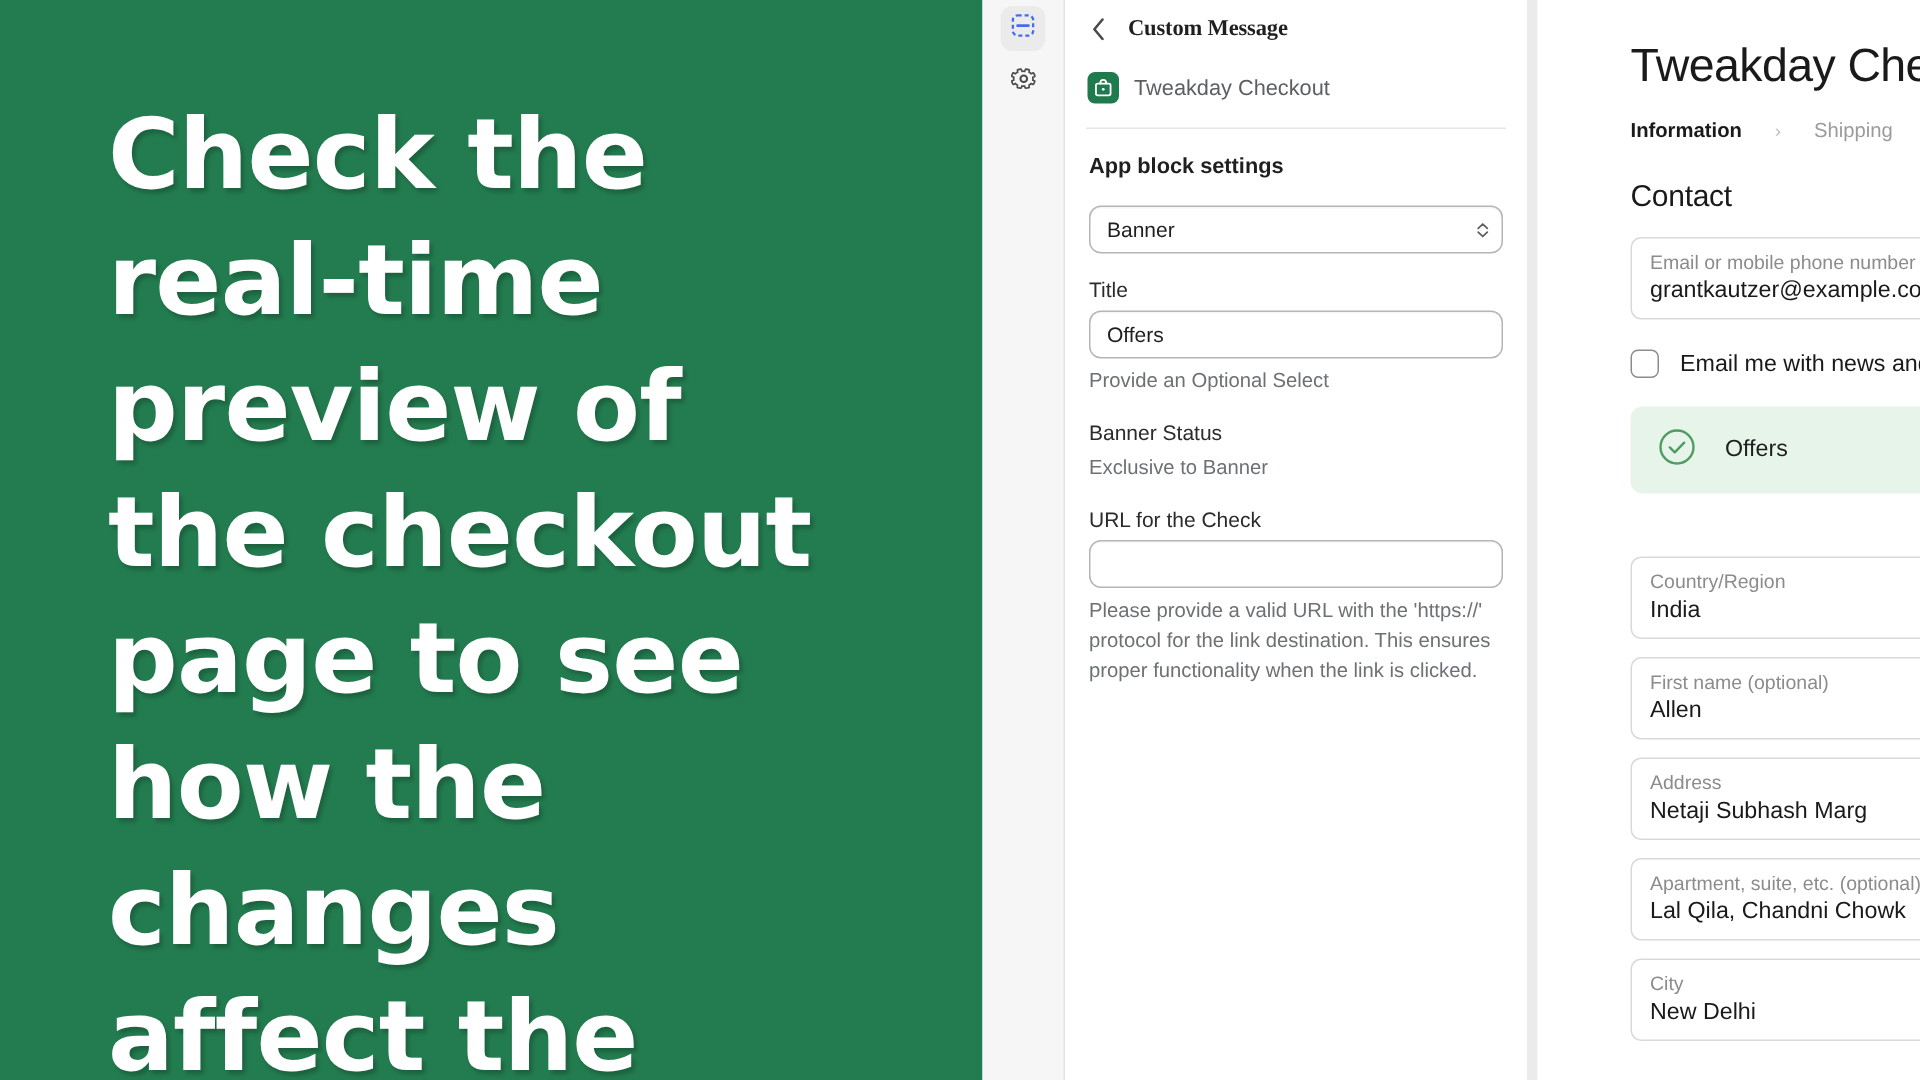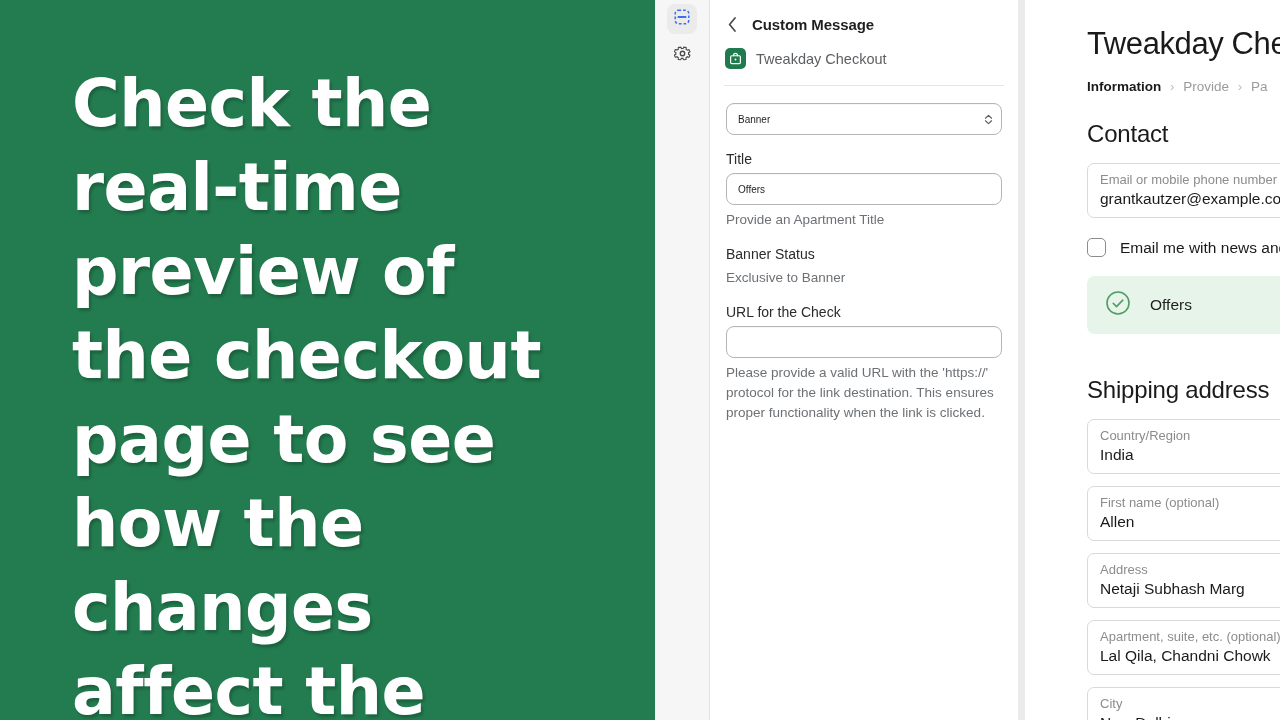--- a/index.html
+++ b/index.html
@@ -67,23 +67,23 @@
     width: 308px;
     flex: 0 0 308px;
     height: 720px;
     background: #ffffff;
     overflow: hidden;
     position: relative;
   }
   .settings-head { padding: 11px 14px 0 14px; }
   .sh-row1 {
     display: flex;
-    align-items: center;
     gap: 12px;
     height: 26px;
+    font-family: Liberation Serif, serif;
   }
   .back-btn {
     width: 16px; height: 16px;
     display: flex; align-items: center; justify-content: center;
     color: #4a4a4a;
   }
   .sh-title {
     font-size: 15px;
     font-weight: bold;
     color: #1f1f1f;
@@ -125,21 +125,21 @@
   }
   .ctrl {
     width: 100%;
     height: 32px;
     border: 1px solid #b5b5b5;
     border-radius: 8px;
     background: #ffffff;
     display: flex;
     align-items: center;
     padding: 0 11px;
-    font-size: 10px;
+    font-size: 14px;
     color: #1f1f1f;
     box-shadow: inset 0 1px 0 rgba(0,0,0,0.03);
   }
   .ctrl.select { justify-content: space-between; padding-right: 8px; }
   .ctrl-chev {
     display: flex; flex-direction: column;
     align-items: center; gap: 1px;
     color: #5c5f62;
   }
   .help {
@@ -178,31 +178,31 @@
   .pv-title {
     font-size: 31px;
     color: #1a1a1a;
     letter-spacing: -0.4px;
     white-space: nowrap;
     margin-bottom: 17px;
   }
   .crumbs {
     display: flex;
     align-items: center;
-    gap: 9px;
+    gap: 22px;
     font-size: 13.5px;
     white-space: nowrap;
     margin-bottom: 26px;
   }
   .crumb-active { color: #1a1a1a; font-weight: bold; }
   .crumb { color: #9b9b9b; }
   .crumb-sep { color: #b9b9b9; font-size: 12px; }
 
   .pv-h2 {
-    font-size: 24px;
+    font-size: 20px;
     color: #1a1a1a;
     letter-spacing: -0.2px;
     margin-bottom: 15px;
   }
   .pv-field {
     width: 430px;
     border: 1px solid #d9d9d9;
     border-radius: 7px;
     background: #fff;
     padding: 7px 12px 8px 12px;
@@ -289,41 +289,42 @@
             <path d="M5.6 5.2V4a2.4 2.4 0 014.8 0v1.2" fill="none" stroke="#ffffff" stroke-width="1.5"></path>
             <circle cx="8" cy="9.3" r="1.15" fill="#ffffff"></circle>
           </svg>
         </div>
         <div class="app-name">Tweakday Checkout</div>
       </div>
       <div class="settings-divider"></div>
     </div>
 
     <div class="settings-body">
+      <div class="section-title">App block settings</div>
 
       <div class="field">
         <div class="ctrl select">
           <span>Banner</span>
           <span class="ctrl-chev">
             <svg width="9" height="11" viewBox="0 0 10 12">
               <path d="M1.6 4.6L5 1.4l3.4 3.2" fill="none" stroke="#5c5f62" stroke-width="1.3" stroke-linecap="round" stroke-linejoin="round"></path>
               <path d="M1.6 7.4L5 10.6l3.4-3.2" fill="none" stroke="#5c5f62" stroke-width="1.3" stroke-linecap="round" stroke-linejoin="round"></path>
             </svg>
           </span>
         </div>
       </div>
 
       <div class="spacer"></div>
 
       <div class="field">
         <div class="field-label">Title</div>
         <div class="ctrl">
           <span>Offers</span>
         </div>
-        <div class="help">Provide an Apartment Title</div>
+        <div class="help">Provide an Optional Select</div>
       </div>
 
       <div class="spacer"></div>
 
       <div class="field">
         <div class="field-label">Banner Status</div>
         <div class="help">Exclusive to Banner</div>
       </div>
 
       <div class="spacer"></div>
@@ -342,21 +343,21 @@
   </div>
 
   <div class="gutter"></div>
 
   <div class="preview">
     <div class="pv-title">Tweakday Checkout</div>
 
     <div class="crumbs">
       <span class="crumb-active">Information</span>
       <span class="crumb-sep">›</span>
-      <span class="crumb">Provide</span>
+      <span class="crumb">Shipping</span>
       <span class="crumb-sep">›</span>
       <span class="crumb">Pa</span>
     </div>
 
     <div class="pv-h2">Contact</div>
 
     <div class="pv-field">
       <div class="pvf-label">Email or mobile phone number</div>
       <div class="pvf-value">grantkautzer@example.com</div>
     </div>
@@ -371,21 +372,20 @@
         <svg width="26" height="26" viewBox="0 0 26 26">
           <circle cx="13" cy="13" r="11" fill="none" stroke="#4f9d63" stroke-width="1.6"></circle>
           <path d="M8.2 13.3l3.3 3.3 6.3-6.5" fill="none" stroke="#4f9d63" stroke-width="1.6" stroke-linecap="round" stroke-linejoin="round"></path>
         </svg>
       </span>
       <span class="offers-text">Offers</span>
     </div>
 
     <div class="pv-gap-lg"></div>
 
-    <div class="pv-h2">Shipping address</div>
 
     <div class="pv-field">
       <div class="pvf-label">Country/Region</div>
       <div class="pvf-value">India</div>
     </div>
     <div class="pv-field-gap"></div>
     <div class="pv-field">
       <div class="pvf-label">First name (optional)</div>
       <div class="pvf-value">Allen</div>
     </div>

